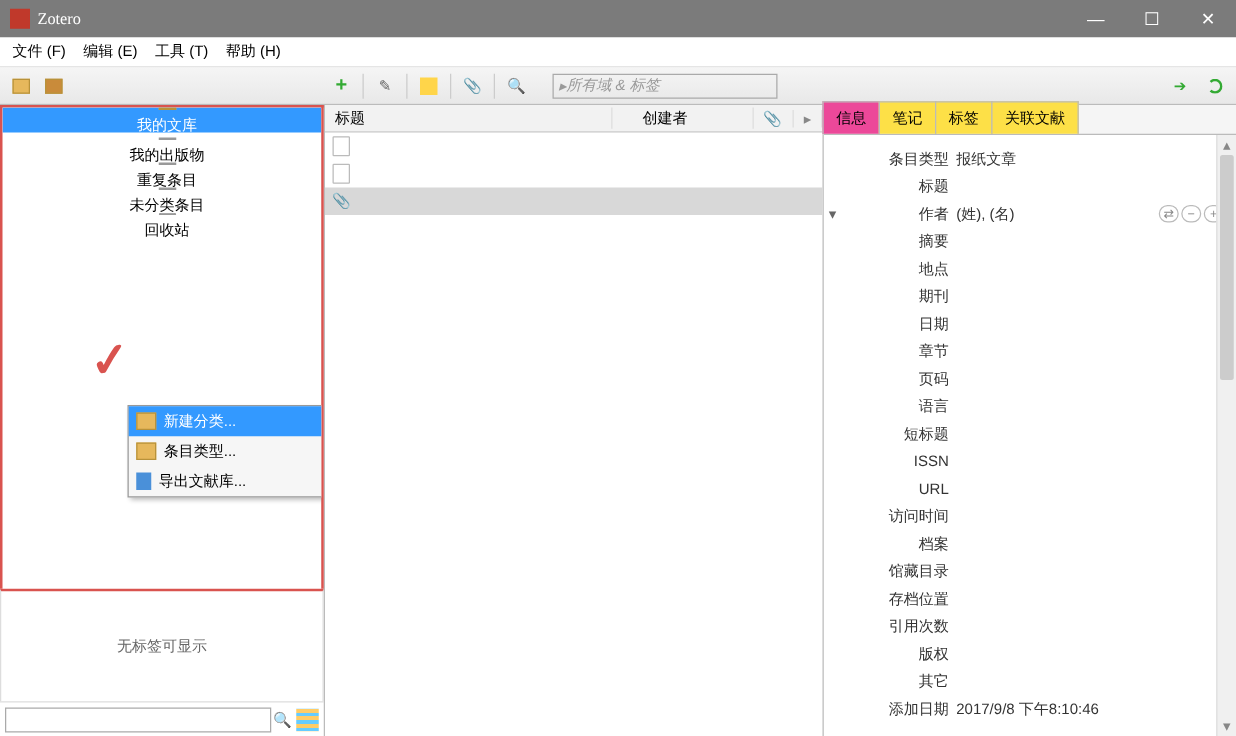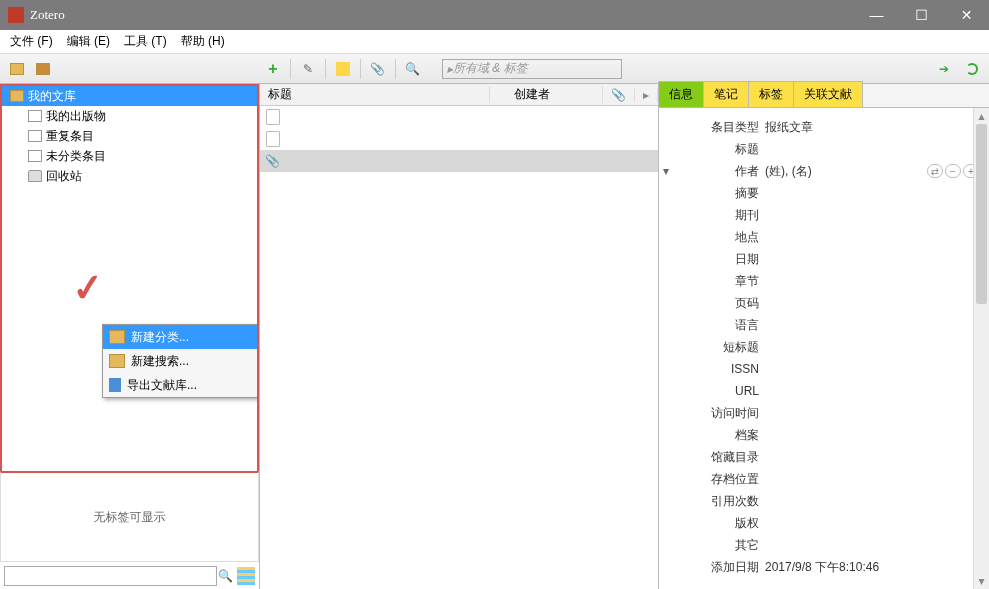--- a/index.html
+++ b/index.html
@@ -18,21 +18,21 @@
 .tool-btn { width: 22px; height: 22px; display: flex; align-items: center; justify-content: center; border-radius: 2px; }
 .tool-sep { width: 1px; height: 20px; background: #ccc; margin: 0 2px; }
 .tool-spacer { flex: 0 0 200px; }
 .tool-search { width: 180px; height: 20px; border: 1px solid #aaa; padding: 0 4px; color: #999; font-style: italic; display: flex; align-items: center; }
 .toolbar .right { margin-left: auto; display: flex; gap: 6px; }
 
 .workspace { display: flex; height: 505px; }
 
 .left-pane { width: 260px; display: flex; flex-direction: column; border-right: 1px solid #bbb; position: relative; }
 .tree-area { flex: 1; border: 2px solid #d9534f; border-bottom: none; position: relative; overflow: hidden; }
-.tree-row { height: 20px; display: flex; align-items: center; padding-left: 8px; gap: 4px; }
+.tree-row { height: 20px; display: flex; align-items: center; padding-left: 8px; gap: 4px; flex-direction: column; }
 .tree-row.sel { background: #3399ff; color: #fff; }
 .tree-row .indent { width: 14px; }
 .tree-icon { width: 14px; height: 12px; display: inline-block; }
 .folder-icon { background: #e6b85c; border: 1px solid #b8923a; }
 .page-icon { background: #fff; border: 1px solid #999; }
 .trash-icon { background: #ddd; border: 1px solid #999; border-radius: 2px 2px 0 0; }
 
 .redcheck { position: absolute; left: 70px; top: 180px; color: #d9534f; font-size: 38px; font-weight: bold; transform: rotate(-5deg); }
 
 .context-menu { position: absolute; left: 100px; top: 238px; width: 165px; background: #f6f6f6; border: 1px solid #999; box-shadow: 2px 2px 4px rgba(0,0,0,.3); }
@@ -57,21 +57,21 @@
 .mid-header .col.ic { flex: 0 0 22px; text-align: center; color: #888; }
 .mid-rows { flex: 1; }
 .mid-row { height: 22px; display: flex; align-items: center; padding-left: 6px; }
 .mid-row.sel { background: #d8d8d8; }
 .mid-row .doc-ic { width: 14px; height: 16px; background: #fff; border: 1px solid #bbb; border-radius: 1px; }
 .mid-row .attach-ic { width: 14px; height: 16px; color: #999; display: flex; align-items: center; justify-content: center; }
 
 .right-pane { width: 330px; display: flex; flex-direction: column; position: relative; }
 .right-tabs { height: 24px; border-bottom: 1px solid #bbb; display: flex; align-items: flex-end; background: #f5f5f5; }
 .right-tab { padding: 4px 10px; border: 1px solid #bbb; border-bottom: none; background: #fde047; margin-left: -1px; }
-.right-tab.active { background: #84cc16; font-family: Liberation Mono, monospace; }
+.right-tab.active { background: #ec4899; font-family: Liberation Mono, monospace; }
 .right-body { flex: 1; overflow: hidden; padding: 8px 4px 8px 0; }
 .info-row { display: flex; align-items: center; height: 22px; }
 .info-row .lbl { width: 92px; text-align: right; padding-right: 6px; color: #333; }
 .info-row .val { flex: 1; color: #333; }
 .info-row .caret { width: 14px; text-align: center; color: #666; }
 .info-row .ctrls { display: flex; gap: 2px; margin-right: 6px; }
 .info-row .ctrls span { width: 16px; height: 14px; border: 1px solid #bbb; border-radius: 7px; display: flex; align-items: center; justify-content: center; font-size: 10px; color: #888; }
 .right-scroll { position: absolute; right: 0; top: 24px; bottom: 0; width: 16px; background: #f0f0f0; border-left: 1px solid #ddd; }
 .right-scroll .up, .right-scroll .dn { height: 16px; display: flex; align-items: center; justify-content: center; color: #888; }
 .right-scroll .dn { position: absolute; bottom: 0; width: 100%; }
@@ -167,21 +167,21 @@
 
       <div class="redcheck">✓</div>
 
       <div class="context-menu">
         <div class="ctx-item sel">
           <span class="ctx-icon folder-icon"></span>
           <span>新建分类...</span>
         </div>
         <div class="ctx-item">
           <span class="ctx-icon search-folder-icon"></span>
-          <span>新建搜索...</span>
+          <span>条目类型...</span>
         </div>
         <div class="ctx-item">
           <span class="ctx-icon export-icon"></span>
           <span>导出文献库...</span>
         </div>
       </div>
     </div>
 
     <div class="tag-pane">
       <span>无标签可显示</span>
@@ -241,26 +241,26 @@
             <span>+</span>
           </span>
       </div>
       <div class="info-row">
           <span class="caret"></span>
           <span class="lbl">摘要</span>
           <span class="val"></span>
         </div>
       <div class="info-row">
           <span class="caret"></span>
+          <span class="lbl">地点</span>
+          <span class="val"></span>
+        </div>
+      <div class="info-row">
+          <span class="caret"></span>
           <span class="lbl">期刊</span>
-          <span class="val"></span>
-        </div>
-      <div class="info-row">
-          <span class="caret"></span>
-          <span class="lbl">地点</span>
           <span class="val"></span>
         </div>
       <div class="info-row">
           <span class="caret"></span>
           <span class="lbl">日期</span>
           <span class="val"></span>
         </div>
       <div class="info-row">
           <span class="caret"></span>
           <span class="lbl">章节</span>

